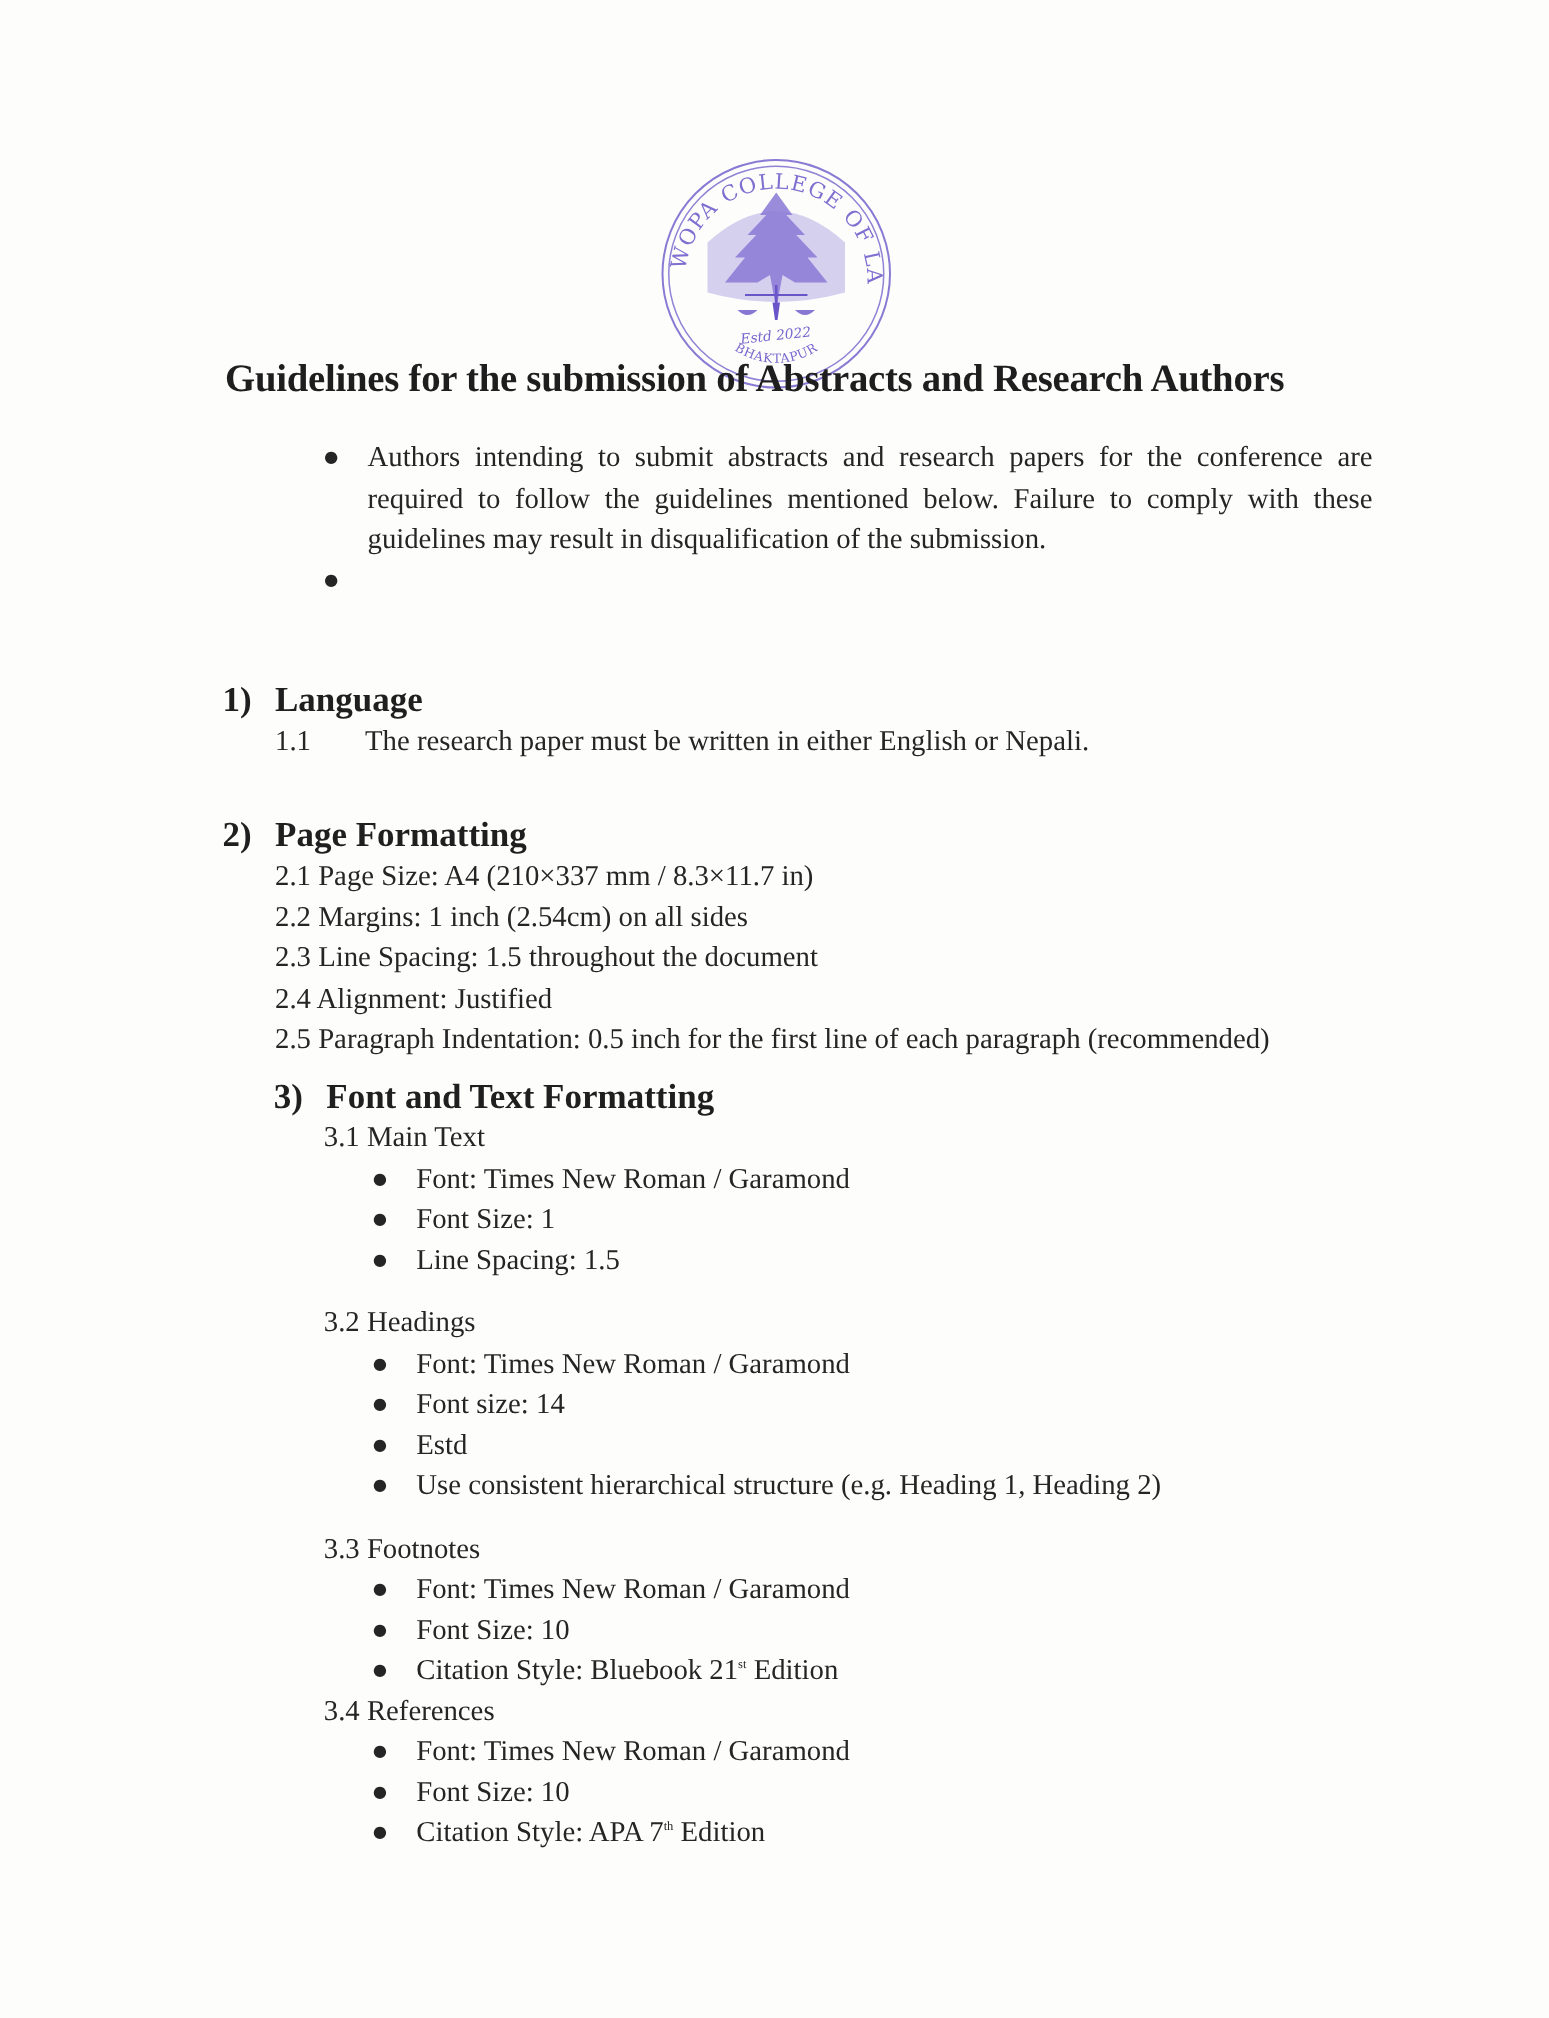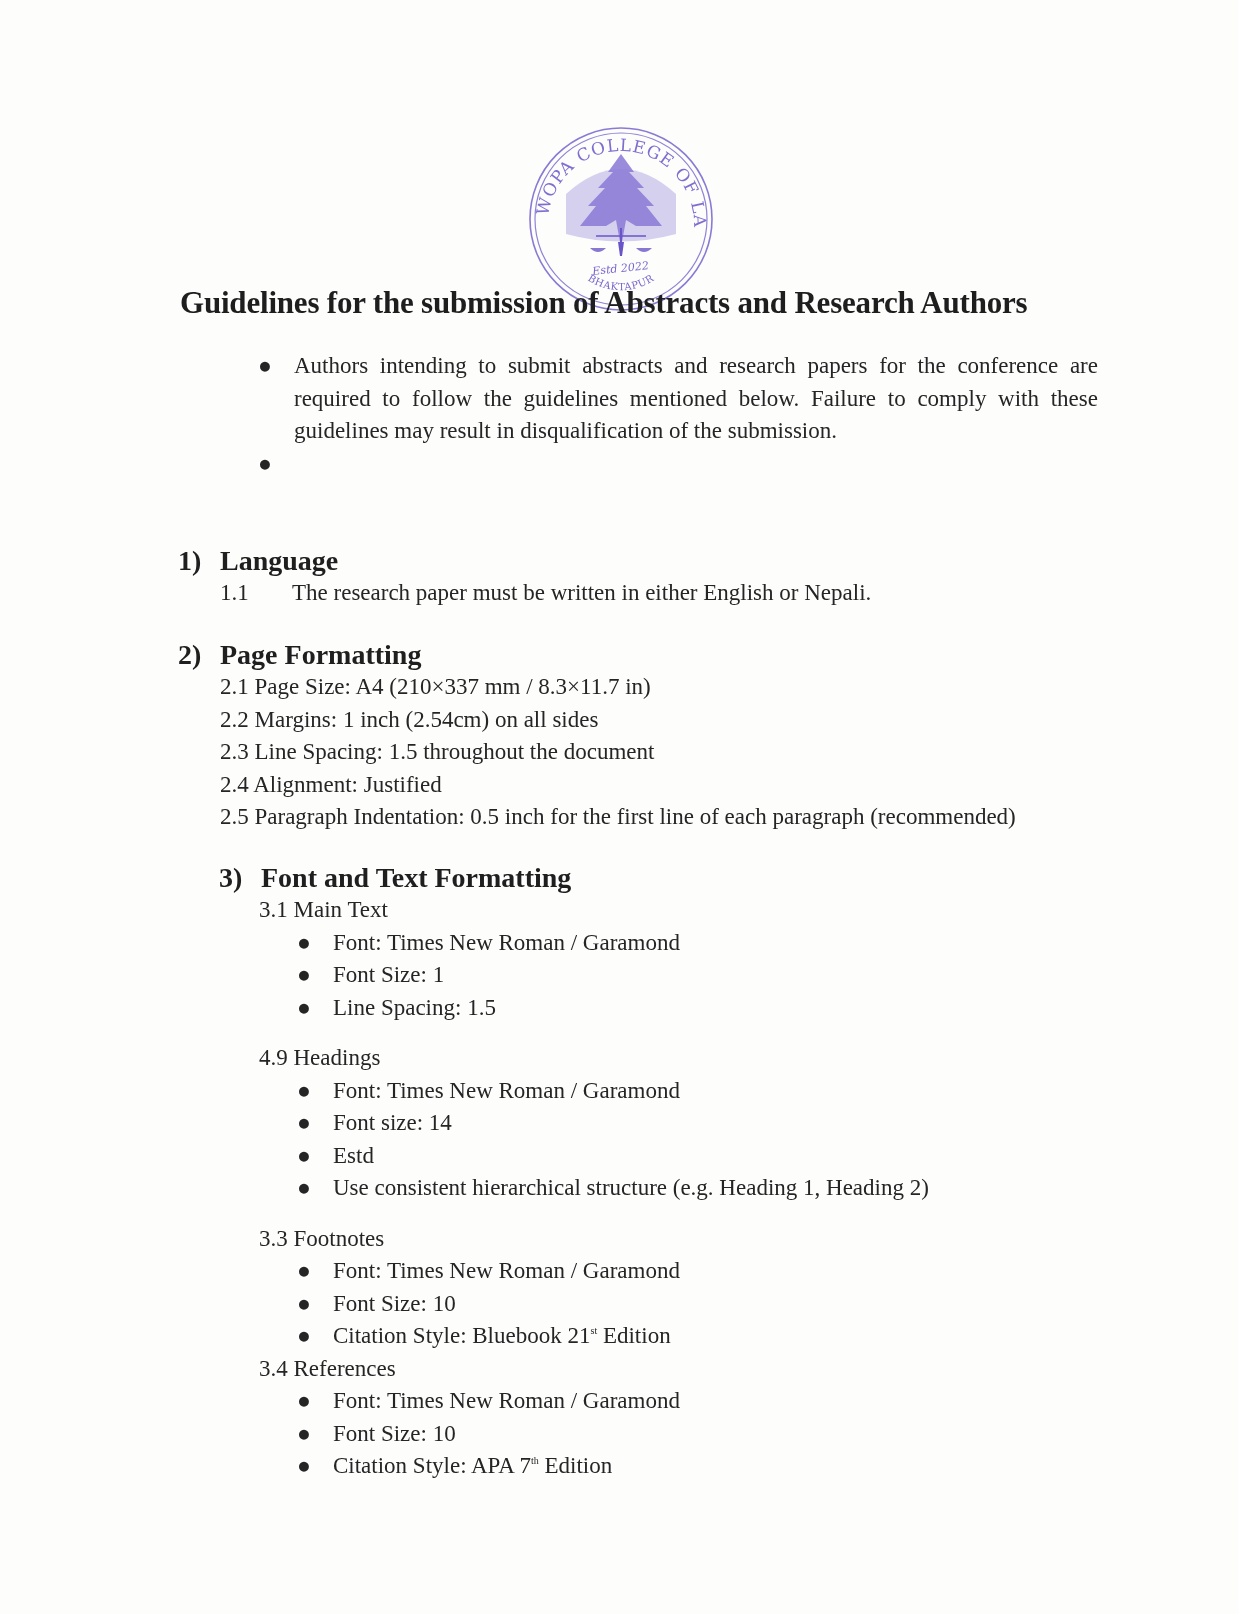--- a/index.html
+++ b/index.html
@@ -73,21 +73,21 @@
 
   <div class="sec txt" style="top:545px;">
     <h2>
       <span class="num">1)</span><span>Language</span>
     </h2>
     <div class="row">
       <span class="idx">1.1</span><span>The research paper must be written in either English or Nepali.</span>
     </div>
   </div>
 
-  <div class="sec txt" style="top:639px;">
+  <div class="sec txt" style="top:653px;">
     <h2>
       <span class="num">2)</span><span>Page Formatting</span>
     </h2>
     <div class="row">2.1 Page Size: A4 (210×337 mm / 8.3×11.7 in)</div>
     <div class="row">2.2 Margins: 1 inch (2.54cm) on all sides</div>
     <div class="row">2.3 Line Spacing: 1.5 throughout the document</div>
     <div class="row">2.4 Alignment: Justified</div>
     <div class="row">2.5 Paragraph Indentation: 0.5 inch for the first line of each paragraph (recommended)</div>
   </div>
 
@@ -97,21 +97,21 @@
     </h2>
 
     <div class="sub">3.1 Main Text</div>
     <ul class="bl">
       <li><span class="b">●</span><span>Font: Times New Roman / Garamond</span></li>
       <li><span class="b">●</span><span>Font Size: 1</span></li>
       <li><span class="b">●</span><span>Line Spacing: 1.5</span></li>
     </ul>
     <div class="gap"></div>
 
-    <div class="sub">4.9 Headings</div>
+    <div class="sub">3.2 Headings</div>
     <ul class="bl">
       <li><span class="b">●</span><span>Font: Times New Roman / Garamond</span></li>
       <li><span class="b">●</span><span>Font size: 14</span></li>
       <li><span class="b">●</span><span>Estd</span></li>
       <li><span class="b">●</span><span>Use consistent hierarchical structure (e.g. Heading 1, Heading 2)</span></li>
     </ul>
     <div class="gap"></div>
 
     <div class="sub">3.3 Footnotes</div>
     <ul class="bl">

